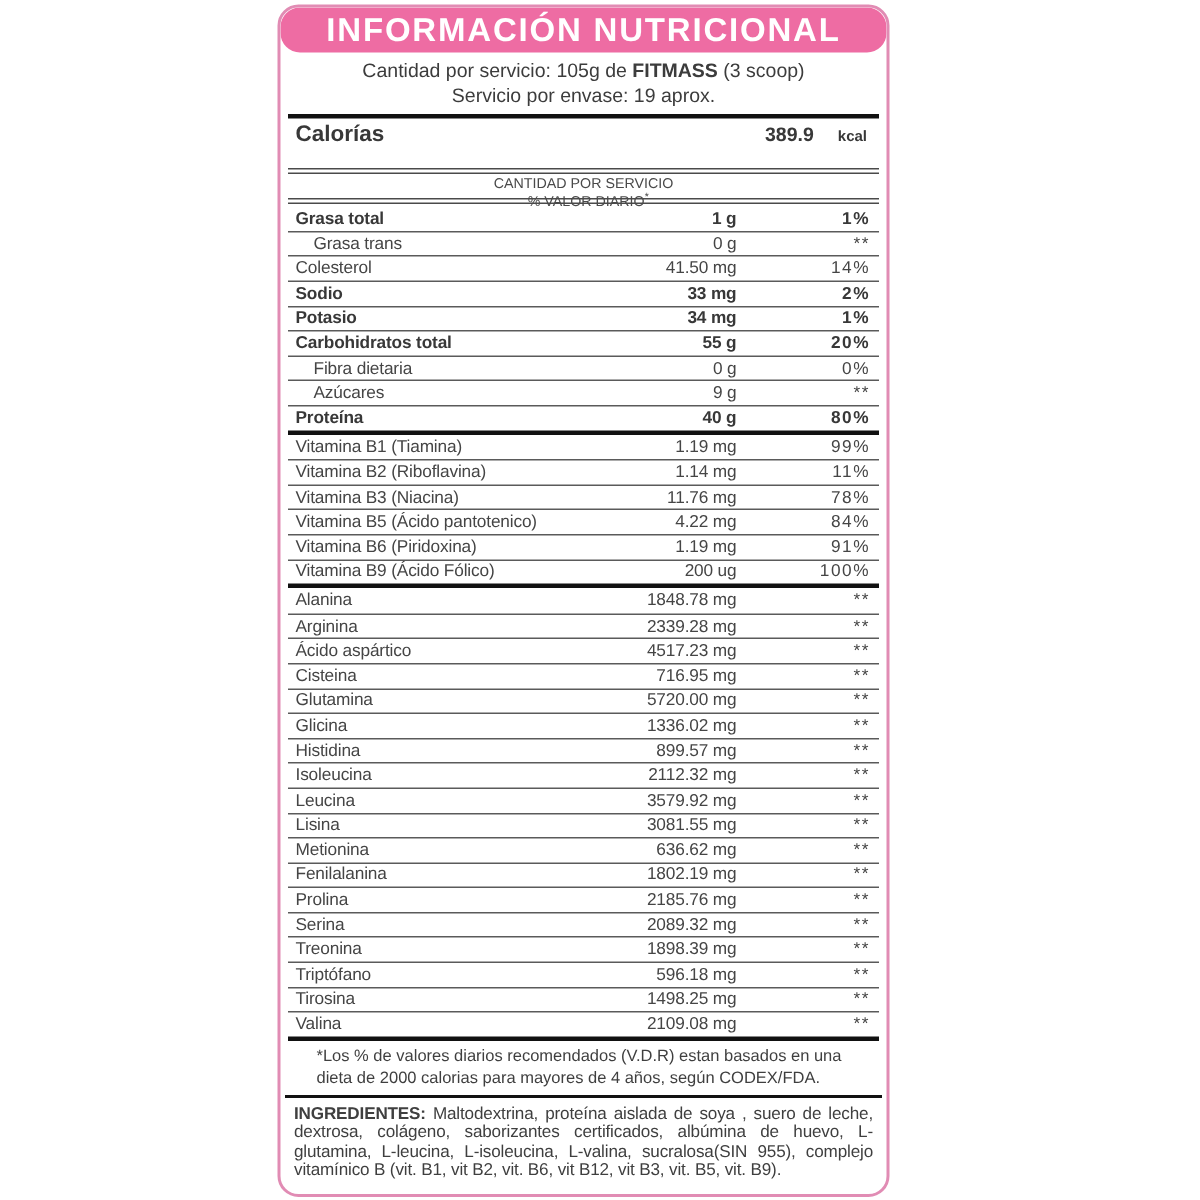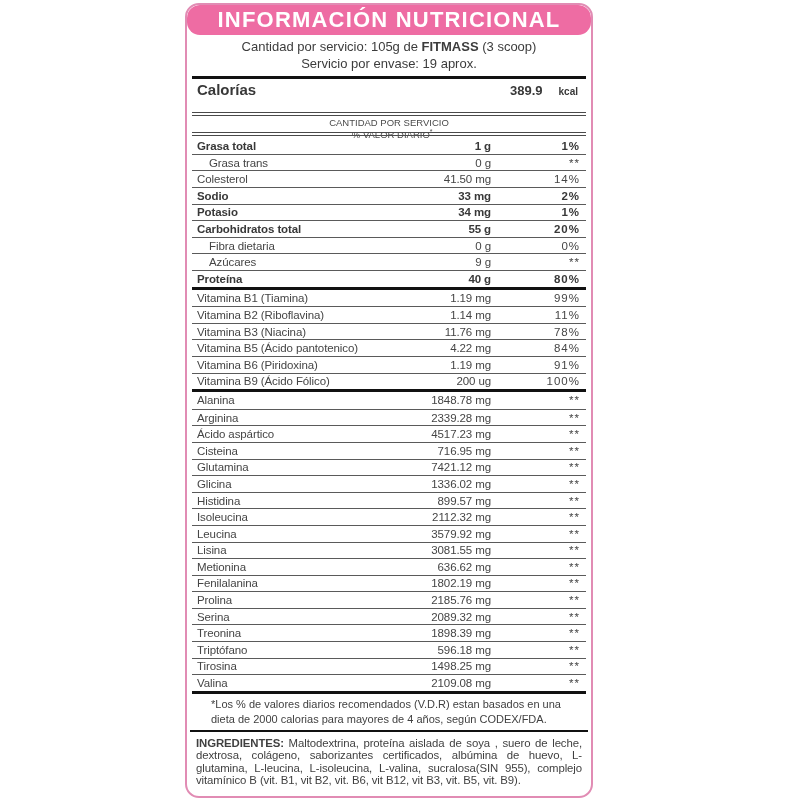--- a/index.html
+++ b/index.html
@@ -180,21 +180,21 @@
         <span class="cell amount">4517.23 mg</span>
         <span class="cell dv">**</span>
       </div>
       <div class="row">
         <span class="cell name">Cisteina</span>
         <span class="cell amount">716.95 mg</span>
         <span class="cell dv">**</span>
       </div>
       <div class="row">
         <span class="cell name">Glutamina</span>
-        <span class="cell amount">7421.12 mg</span>
+        <span class="cell amount">5720.00 mg</span>
         <span class="cell dv">**</span>
       </div>
       <div class="row">
         <span class="cell name">Glicina</span>
         <span class="cell amount">1336.02 mg</span>
         <span class="cell dv">**</span>
       </div>
       <div class="row">
         <span class="cell name">Histidina</span>
         <span class="cell amount">899.57 mg</span>

